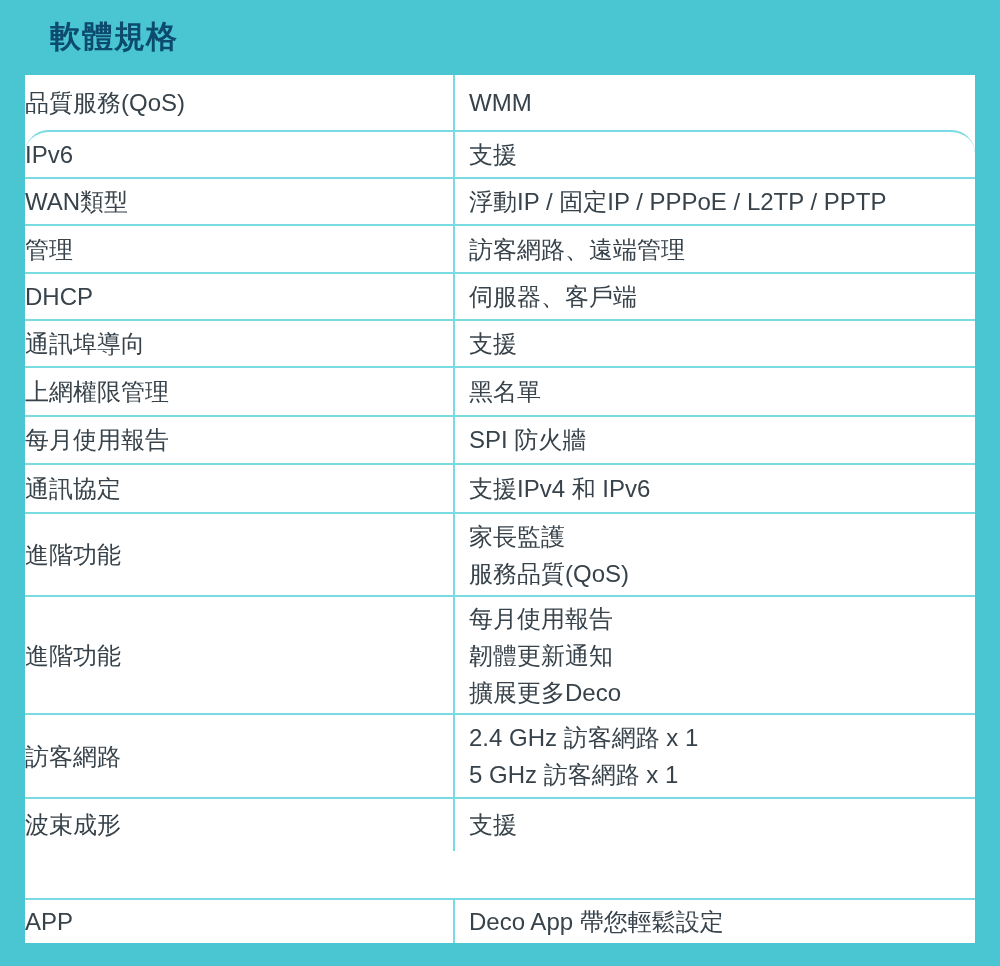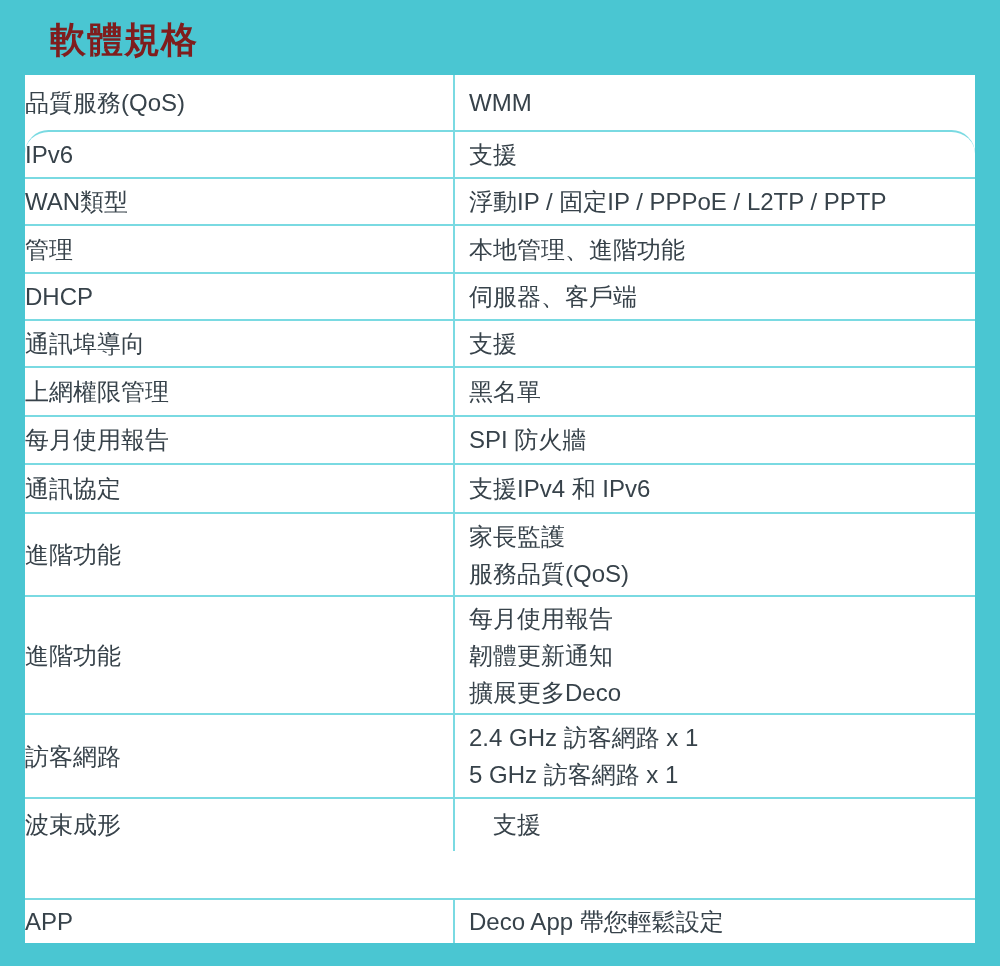--- a/index.html
+++ b/index.html
@@ -7,24 +7,24 @@
     width:1000px;height:966px;
     background:#4ac6d2;
     font-family:"Liberation Sans","DejaVu Sans",sans-serif;
     color:#37424a;
     position:relative;
     overflow:hidden;
   }
   .page-title{
     position:absolute;
     left:50px;top:16px;
-    font-size:36px;
+    font-size:31px;
     font-weight:bold;
     letter-spacing:1px;
-    color:#7f1d1d;
+    color:#0c4a6e;
   }
   .spec-panel{
     position:absolute;
     left:25px;top:75px;
     width:950px;height:868px;
     background:#ffffff;
     display:flex;
     flex-direction:column;
     box-sizing:border-box;
   }
@@ -58,21 +58,21 @@
   .row:nth-child(3){height:50px;}
   .row:nth-child(4){height:50px;}
   .row:nth-child(5){height:50px;}
   .row:nth-child(6){height:50px;justify-content:center;}
   .row:nth-child(7){height:51px;}
   .row:nth-child(8){height:51px;}
   .row:nth-child(9){height:52px;}
   .row:nth-child(10){height:88px;}
   .row:nth-child(11){height:125px;}
   .row:nth-child(12){height:88px;}
-  .row:nth-child(13){height:57px;gap:24px;}
+  .row:nth-child(13){height:57px;}
   .row:nth-child(14){height:48px;margin-top:47px;}
 </style>
 </head>
 <body>
 
 <div class="page-title">軟體規格</div>
 
 <div class="spec-panel">
   <div class="row">
     <div class="cell label">品質服務(QoS)</div>
@@ -81,21 +81,21 @@
   <div class="row">
     <div class="cell label">IPv6</div>
     <div class="cell value">支援</div>
   </div>
   <div class="row">
     <div class="cell label">WAN類型</div>
     <div class="cell value">浮動IP / 固定IP / PPPoE / L2TP / PPTP</div>
   </div>
   <div class="row">
     <div class="cell label">管理</div>
-    <div class="cell value">本地管理、進階功能</div>
+    <div class="cell value">訪客網路、遠端管理</div>
   </div>
   <div class="row">
     <div class="cell label">DHCP</div>
     <div class="cell value">伺服器、客戶端</div>
   </div>
   <div class="row">
     <div class="cell label">通訊埠導向</div>
     <div class="cell value">支援</div>
   </div>
   <div class="row">

